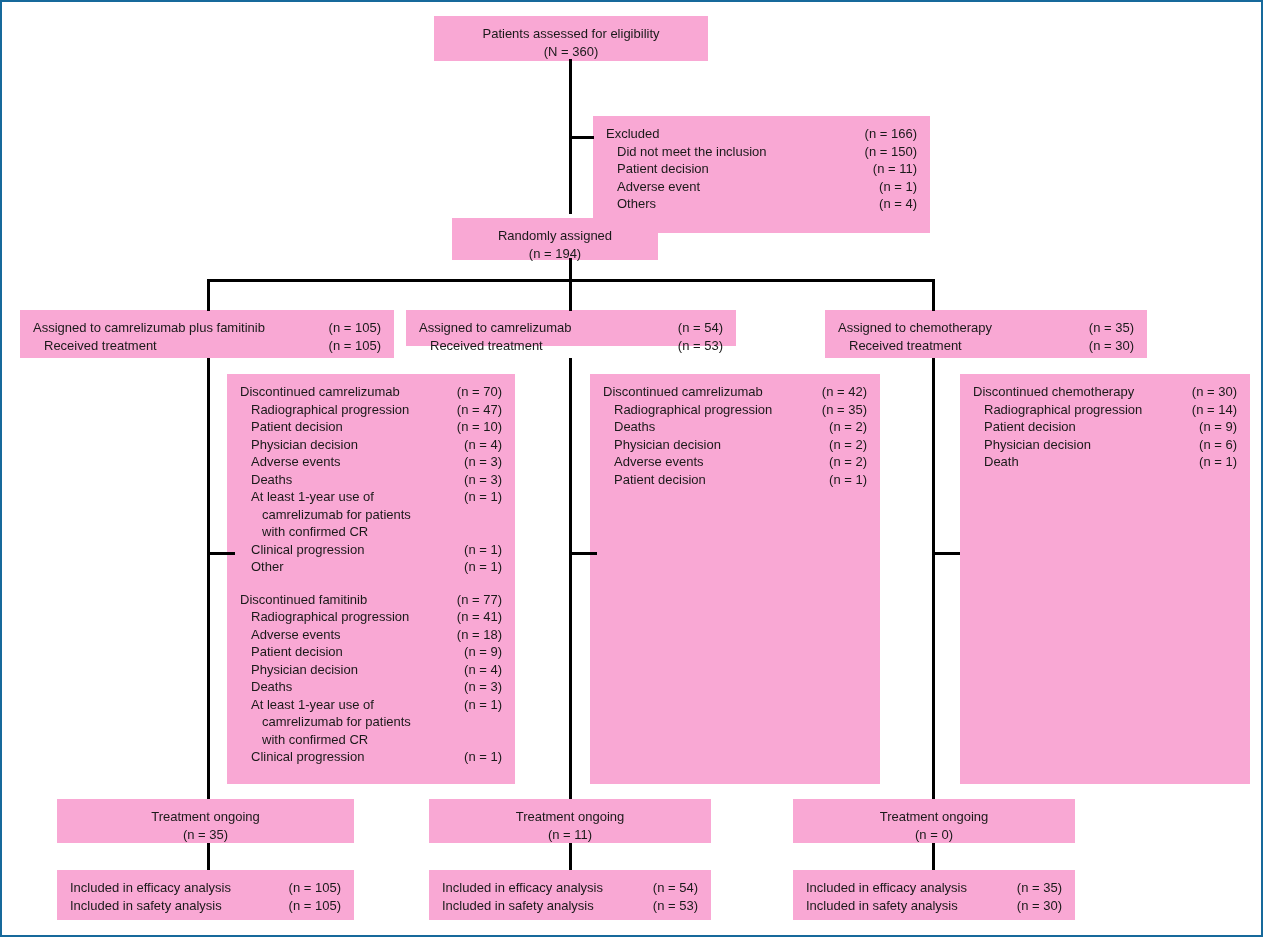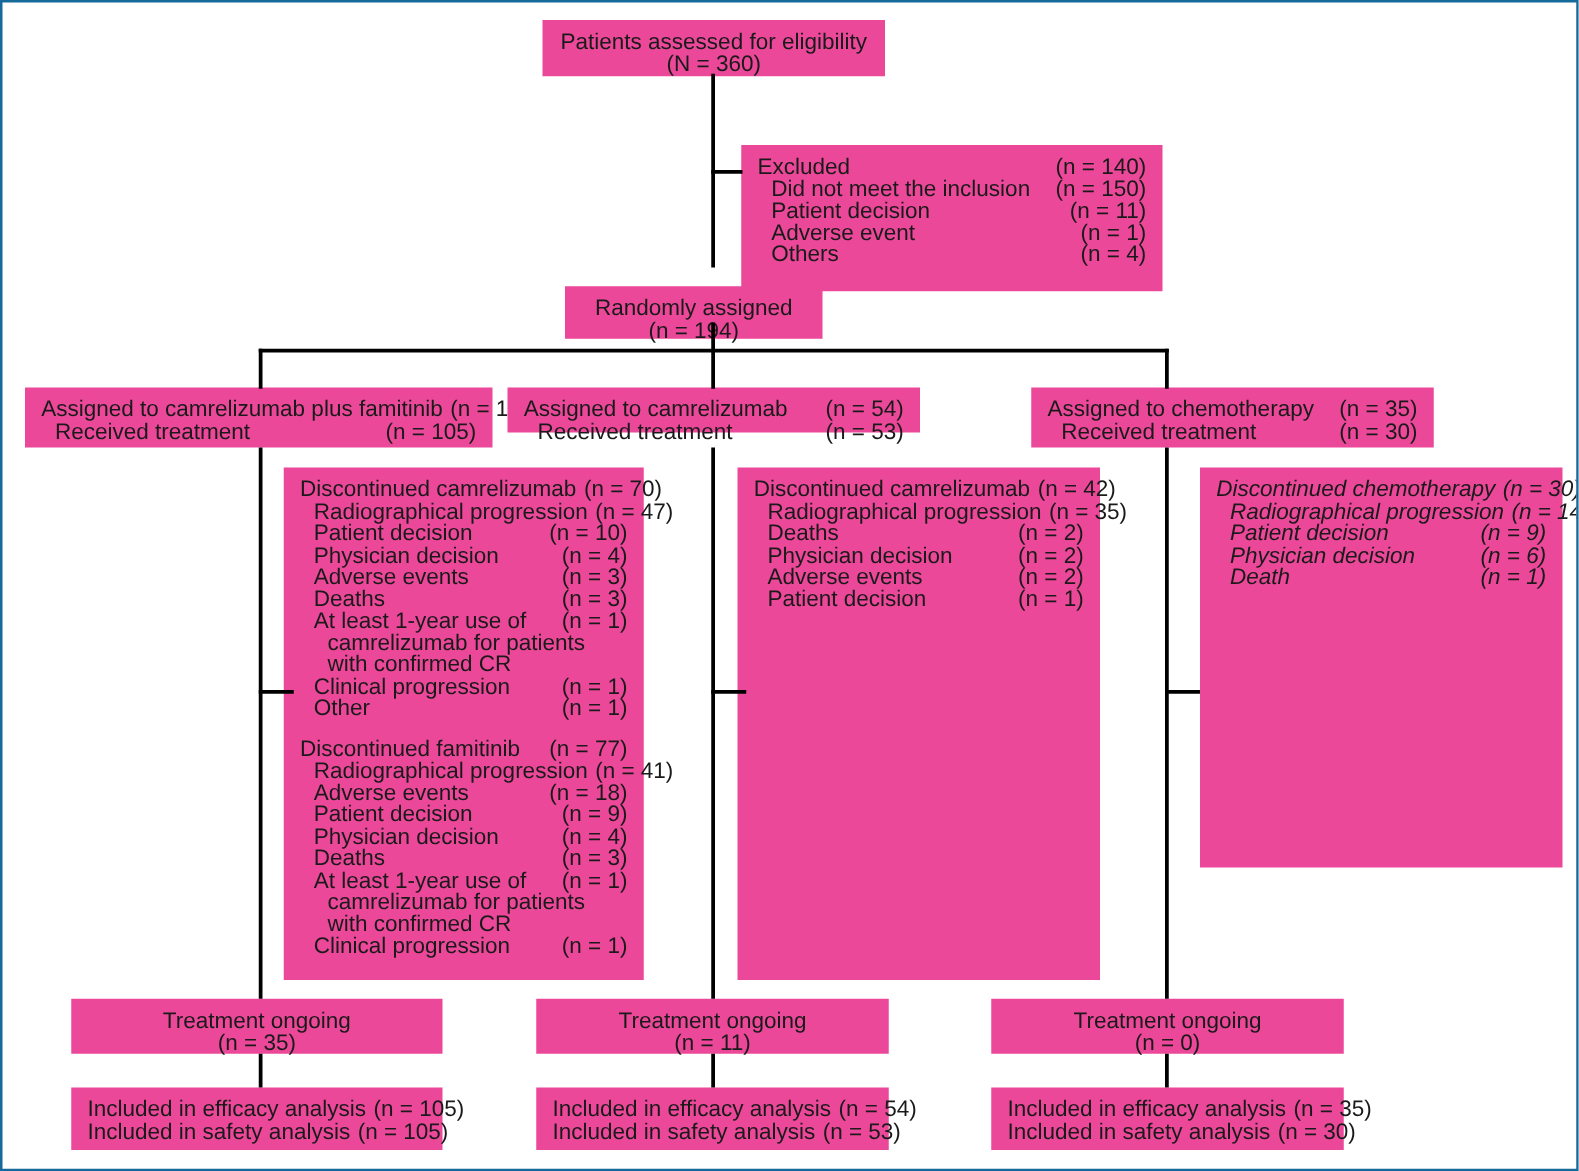--- a/index.html
+++ b/index.html
@@ -7,24 +7,24 @@
   #page{
     position:relative;
     width:1263px;height:937px;
     box-sizing:border-box;
     border:2px solid #16699b;
     background:#ffffff;
     overflow:hidden;
   }
   .box{
     position:absolute;
-    background:#ec4899;
+    background:#f9a8d4;
     box-sizing:border-box;
     color:#1a1a1a;
-    font-size:18px;
+    font-size:13px;
     line-height:17.5px;
     z-index:3;
   }
   .box.center{text-align:center;}
   .ln{position:absolute;background:#000000;z-index:5;}
   .v{width:3px;}
   .h{height:3px;}
   
   .row{display:flex;white-space:pre;}
   .row .lbl{flex:0 0 auto;}
@@ -60,29 +60,29 @@
   <div class="ln h" style="left:930px;top:550px;width:28px;"></div>
   <div class="ln v" style="left:930px;top:841px;height:27px;"></div>
 
   <div class="box center padc" style="left:432px;top:14px;width:274px;height:45px;">
     <div>Patients assessed for eligibility</div>
     <div>(N = 360)</div>
   </div>
 
   <div class="box pad" style="left:591px;top:76px;width:337px;height:117px;margin-top:38px;">
     <div>
-        <div class="row cont"><span class="lbl">Excluded</span><span class="num">(n = 140)</span></div>
+        <div class="row cont"><span class="lbl">Excluded</span><span class="num">(n = 166)</span></div>
         <div class="row ind1"><span class="lbl">Did not meet the inclusion</span><span class="num">(n = 150)</span></div>
         <div class="row ind1"><span class="lbl">Patient decision</span><span class="num">(n = 11)</span></div>
         <div class="row ind1"><span class="lbl">Adverse event</span><span class="num">(n = 1)</span></div>
         <div class="row ind1"><span class="lbl">Others</span><span class="num">(n = 4)</span></div>
       </div>
   </div>
 
-  <div class="box center padc" style="left:450px;top:227px;width:206px;height:42px;">
+  <div class="box center padc" style="left:450px;top:216px;width:206px;height:42px;">
     <div>Randomly assigned</div>
     <div>(n = 194)</div>
   </div>
 
   <div class="box pad" style="left:18px;top:308px;width:374px;height:48px;">
     <div>
         <div class="row cont"><span class="lbl">Assigned to camrelizumab plus famitinib</span><span class="num">(n = 105)</span></div>
         <div class="row ind1"><span class="lbl">Received treatment</span><span class="num">(n = 105)</span></div>
       </div>
   </div>
@@ -156,21 +156,21 @@
       </div>
   </div>
 
   <div class="box pad" style="left:823px;top:308px;width:322px;height:48px;">
     <div>
         <div class="row cont"><span class="lbl">Assigned to chemotherapy</span><span class="num">(n = 35)</span></div>
         <div class="row ind1"><span class="lbl">Received treatment</span><span class="num">(n = 30)</span></div>
       </div>
   </div>
 
-  <div class="box pad" style="left:958px;top:372px;width:290px;height:320px;font-style:italic;">
+  <div class="box pad" style="left:958px;top:372px;width:290px;height:410px;">
     <div>
         <div class="row cont"><span class="lbl">Discontinued chemotherapy</span><span class="num">(n = 30)</span></div>
         <div class="row ind1"><span class="lbl">Radiographical progression</span><span class="num">(n = 14)</span></div>
         <div class="row ind1"><span class="lbl">Patient decision</span><span class="num">(n = 9)</span></div>
         <div class="row ind1"><span class="lbl">Physician decision</span><span class="num">(n = 6)</span></div>
         <div class="row ind1"><span class="lbl">Death</span><span class="num">(n = 1)</span></div>
       </div>
   </div>
 
   <div class="box center padc" style="left:791px;top:797px;width:282px;height:44px;">

